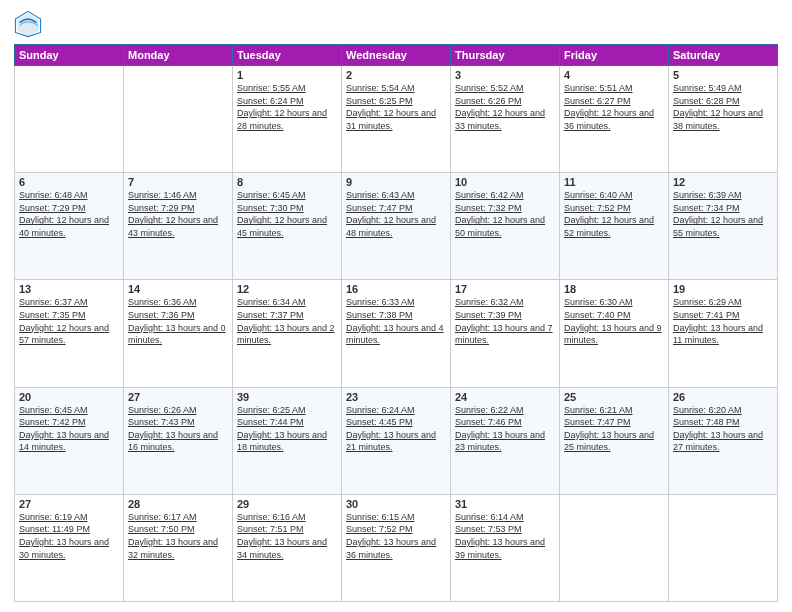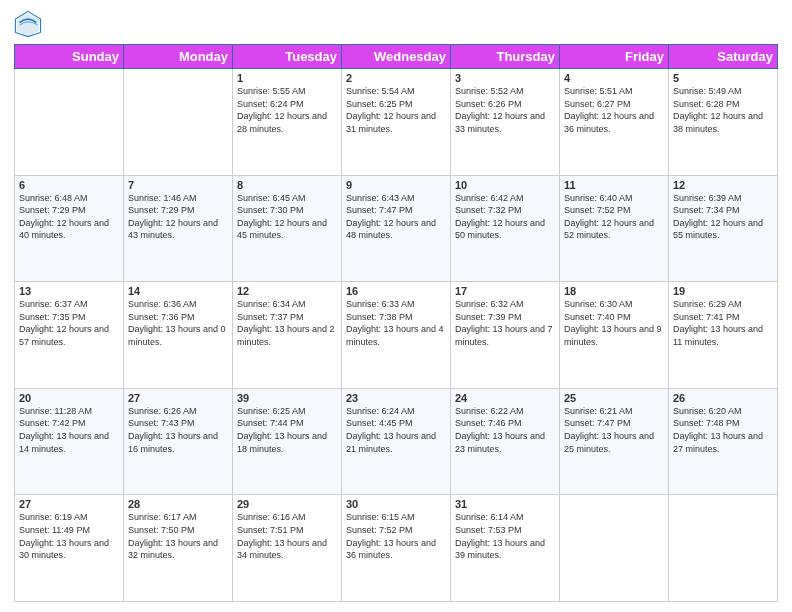--- a/index.html
+++ b/index.html
@@ -55,26 +55,26 @@
       color: #555;
     }
     .calendar {
       flex: 1;
       border: 1px solid #ccc;
       border-collapse: collapse;
       width: 100%;
       table-layout: fixed;
     }
     .calendar th {
-      background: #d946ef;
+      background: #a21caf;
       color: #fff;
-      font-size: 13px;
+      font-size: 11px;
       font-weight: bold;
       padding: 4px 4px;
-      text-align: right;
+      text-align: left;
       border: 1px solid #2e6da4;
     }
     .calendar td {
       border: 1px solid #ccc;
       vertical-align: top;
       padding: 3px 4px;
       font-size: 9.5px;
       color: #333;
       height: 86px;
     }
@@ -87,20 +87,21 @@
     .day-num {
       font-size: 11px;
       font-weight: bold;
       display: block;
       margin-bottom: 1px;
     }
     .day-info {
       font-size: 9px;
       line-height: 1.4;
       color: #333;
+      text-decoration: underline;
     }
     .empty { background: #fff !important; }
   </style>
 </head>
 <body>
 
 <div class="page">
   <div class="header">
     <div class="logo">
       <svg class="logo-icon" viewBox="0 0 40 40">
@@ -251,21 +252,21 @@
           <td>
             <span class="day-num">19</span>
             <div class="day-info">Sunrise: 6:29 AM
 Sunset: 7:41 PM
 Daylight: 13 hours and 11 minutes.</div>
           </td>
         </tr>
         <tr>
           <td>
             <span class="day-num">20</span>
-            <div class="day-info">Sunrise: 11:28 AM
+            <div class="day-info">Sunrise: 6:45 AM
 Sunset: 7:42 PM
 Daylight: 13 hours and 14 minutes.</div>
           </td>
           <td>
             <span class="day-num">27</span>
             <div class="day-info">Sunrise: 6:26 AM
 Sunset: 7:43 PM
 Daylight: 13 hours and 16 minutes.</div>
           </td>
           <td>

